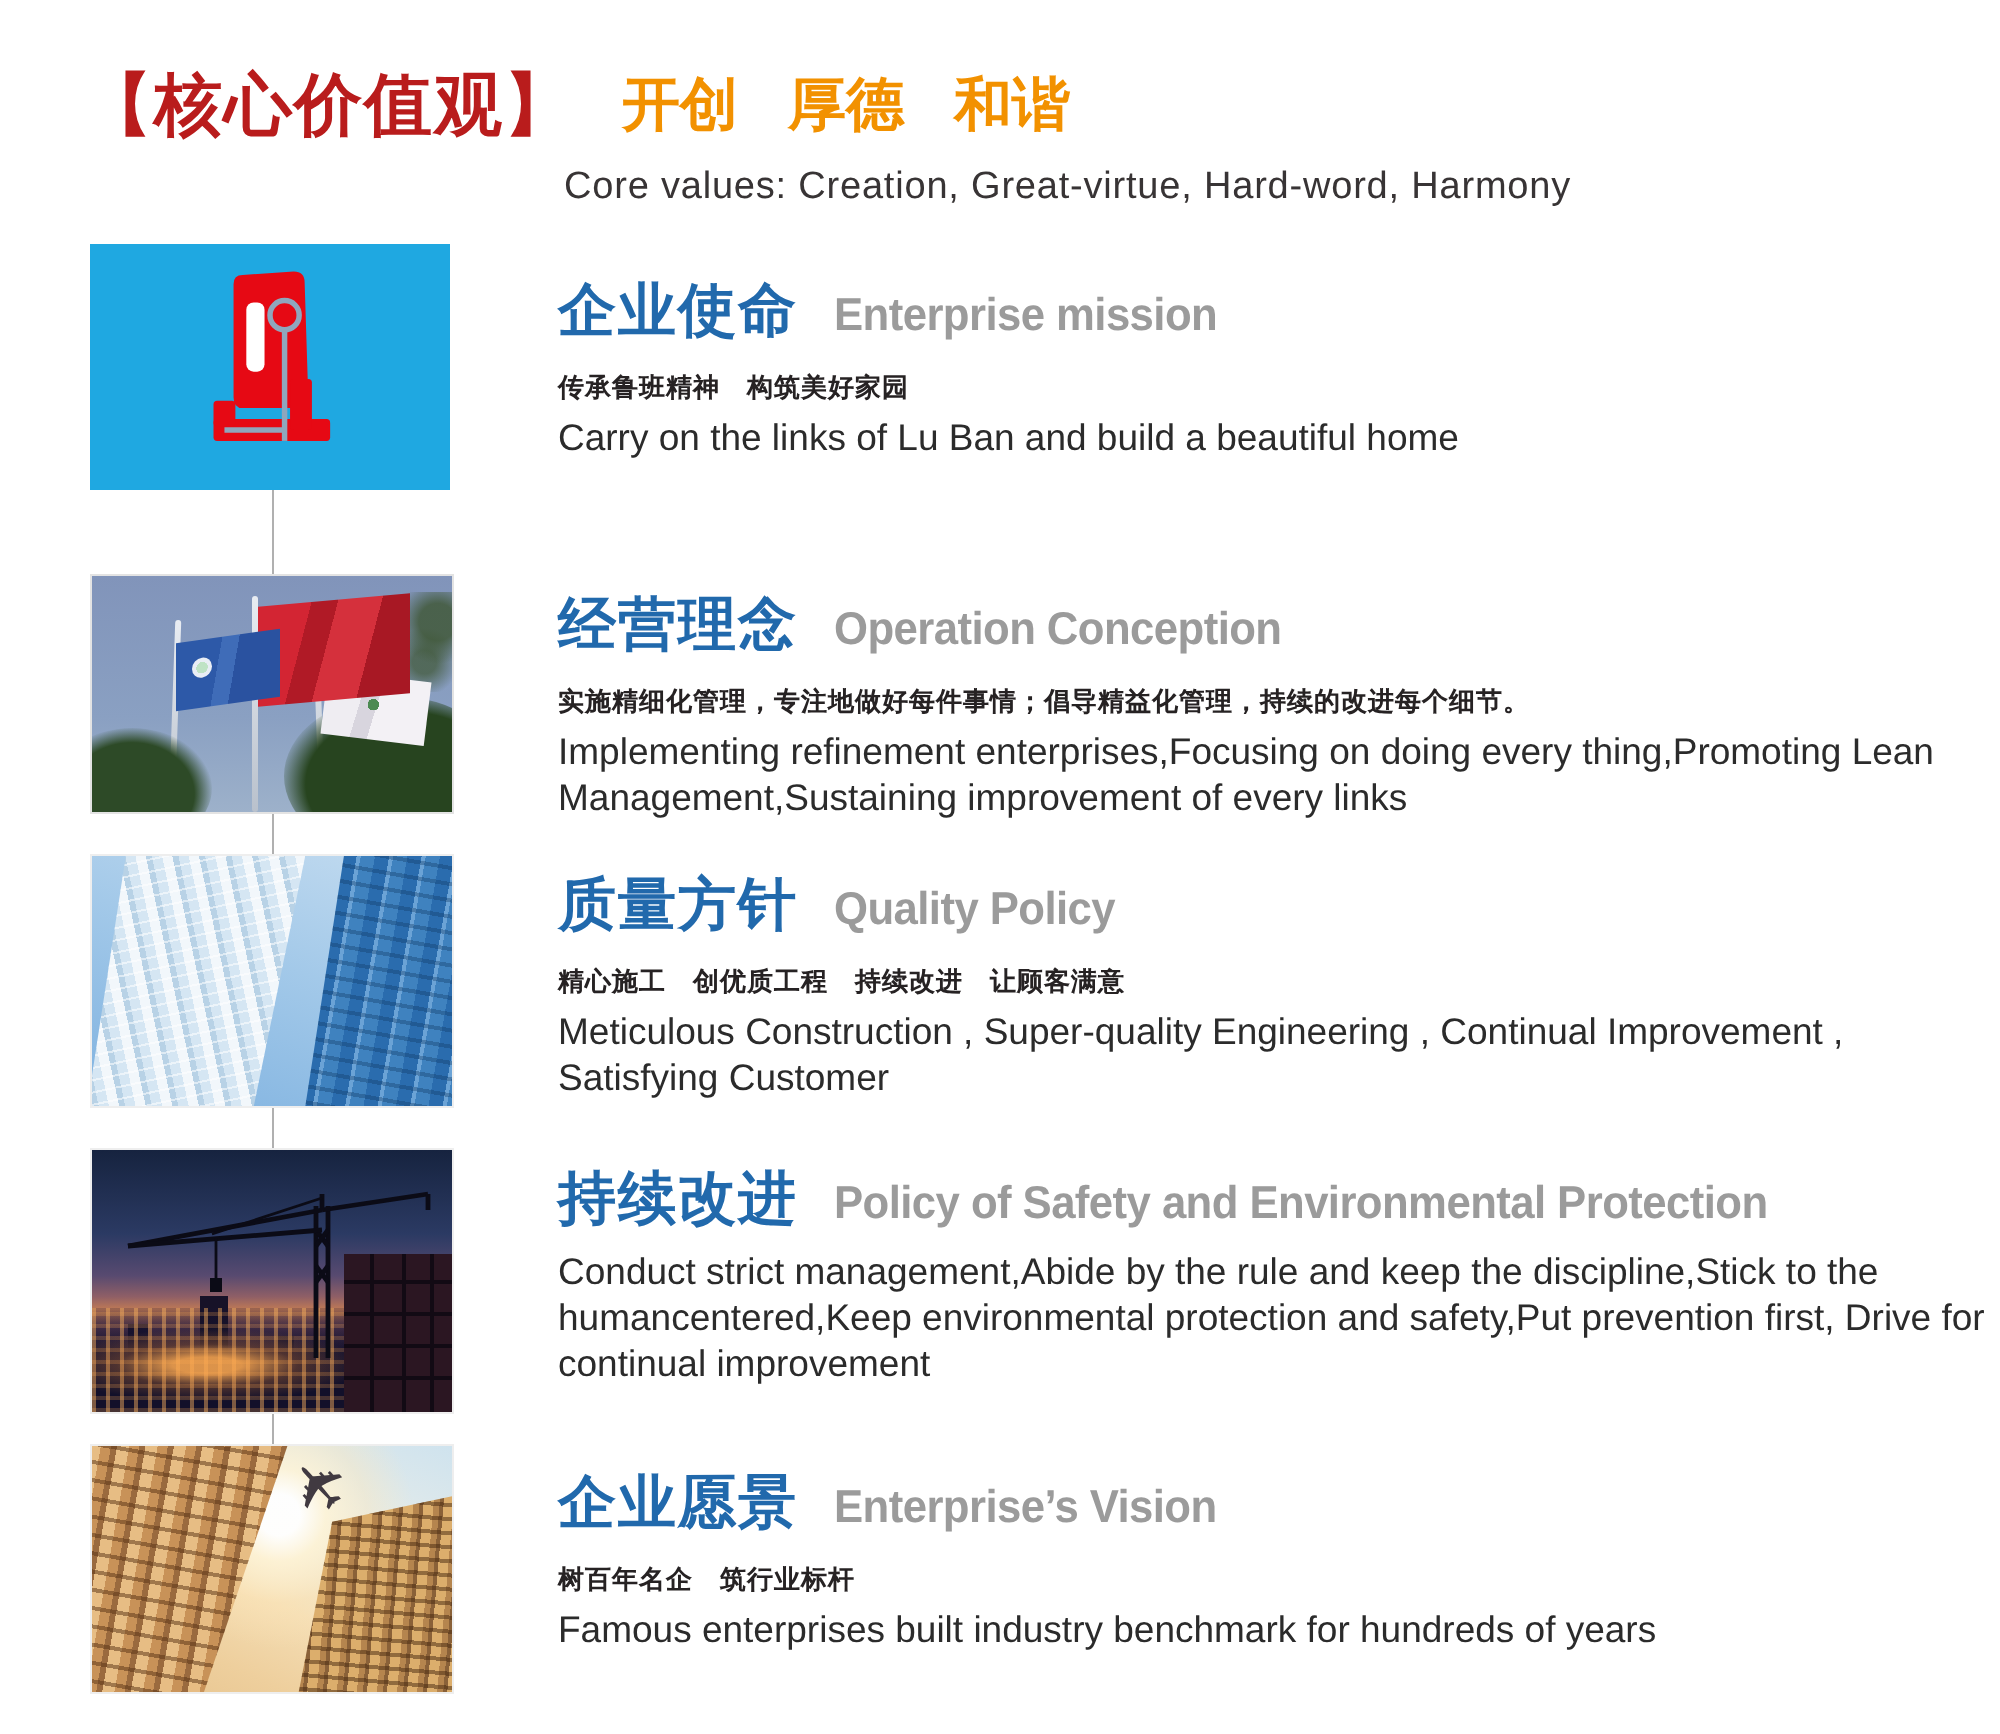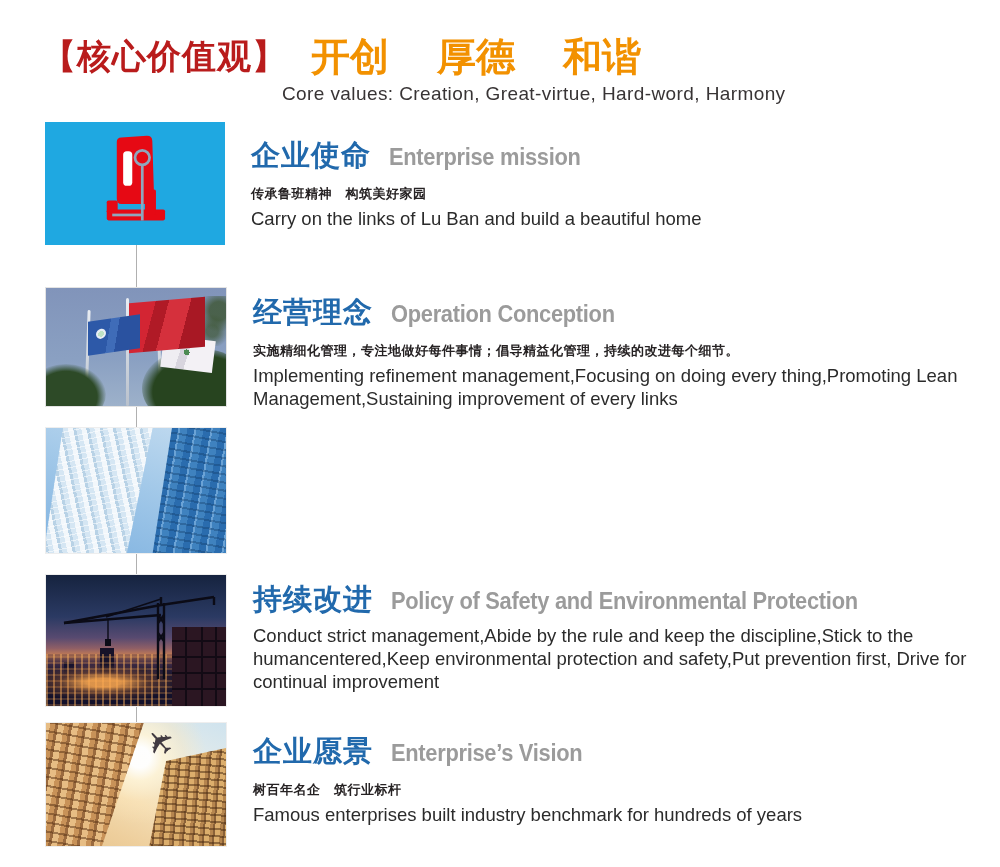--- a/index.html
+++ b/index.html
@@ -4,26 +4,26 @@
 <style>
   html,body{margin:0;padding:0;}
   body{
     width:1000px;height:867px;position:relative;background:#ffffff;
     font-family:"Liberation Sans","DejaVu Sans",sans-serif;overflow:hidden;
     -webkit-font-smoothing:antialiased;
   }
   
   .header-row{position:absolute;top:30px;left:42px;display:flex;align-items:center;}
   .bracket-title{color:#b91c1c;font-size:34px;font-weight:bold;letter-spacing:1px;white-space:nowrap;}
-  .values-cn{margin-left:24px;display:flex;gap:48px;color:#f29100;font-size:39px;font-weight:bold;white-space:nowrap;}
+  .values-cn{margin-left:24px;display:flex;gap:25px;color:#f29100;font-size:29px;font-weight:bold;white-space:nowrap;}
   .values-en{position:absolute;top:83px;left:282px;font-size:19px;color:#383435;letter-spacing:.4px;}
   
   .connector{position:absolute;left:136px;top:244px;width:1px;height:480px;background:#b0b0b0;z-index:0;}
   
-  .section{position:absolute;left:45px;width:950px;display:flex;z-index:1;}
+  .section{position:absolute;left:45px;width:950px;display:flex;z-index:1;justify-content:space-between;}
   .s1{top:122px}.s2{top:287px}.s3{top:427px}.s4{top:574px}.s5{top:722px}
   .media{width:180px;flex:0 0 180px;position:relative;overflow:hidden;}
   .m1{height:123px}.m2{height:118px}.m3{height:125px}.m4{height:131px}.m5{height:123px}
   .txt{margin-left:26px;padding-top:6px;width:716px;}
   .s1 .txt{padding-top:14px}.s5 .txt{padding-top:10px}
   .title-row{display:flex;align-items:baseline;}
   .sec-title-cn{font-size:29px;font-weight:bold;color:#2169ac;white-space:nowrap;letter-spacing:1px;}
   .sec-title-en{font-size:23px;font-weight:bold;color:#9b9b9b;margin-left:18px;white-space:nowrap;letter-spacing:-.3px;transform:scaleX(.95);transform-origin:left;}
   .slogan{font-size:13px;font-weight:bold;color:#262223;margin-top:9px;letter-spacing:.5px;}
   .body-en{font-size:18.5px;color:#2b2b2b;margin-top:5px;line-height:1.24;}
@@ -149,28 +149,36 @@
     <div class="tree tree-left"></div>
     <div class="tree tree-right"></div>
     <div class="branch"></div>
   </div>
   <div class="txt">
     <div class="title-row">
       <span class="sec-title-cn">经营理念</span>
       <span class="sec-title-en">Operation Conception</span>
     </div>
     <div class="slogan">实施精细化管理，专注地做好每件事情；倡导精益化管理，持续的改进每个细节。</div>
-    <div class="body-en">Implementing refinement management,Focusing on doing every thing,Promoting Lean Management,Sustaining improvement of every links</div>
+    <div class="body-en">Implementing refinement enterprises,Focusing on doing every thing,Promoting Lean Management,Sustaining improvement of every links</div>
   </div>
 </div>
 
 <div class="section s3">
   <div class="media m3">
     <div class="tower t-left"></div>
     <div class="tower t-right"></div>
+  </div>
+  <div class="txt">
+    <div class="title-row">
+      <span class="sec-title-cn">质量方针</span>
+      <span class="sec-title-en">Quality Policy</span>
+    </div>
+    <div class="slogan">精心施工　创优质工程　持续改进　让顾客满意</div>
+    <div class="body-en">Meticulous Construction , Super-quality Engineering , Continual Improvement , Satisfying Customer</div>
   </div>
 </div>
 
 <div class="section s4">
   <div class="media m4">
     <div class="city-towers"></div>
     <div class="city"></div>
     <svg class="crane-svg" viewBox="0 0 180 131">
       <rect x="126" y="52" width="54" height="79" fill="#2b1622"></rect>
       <g stroke="#120a14" stroke-width="2">

